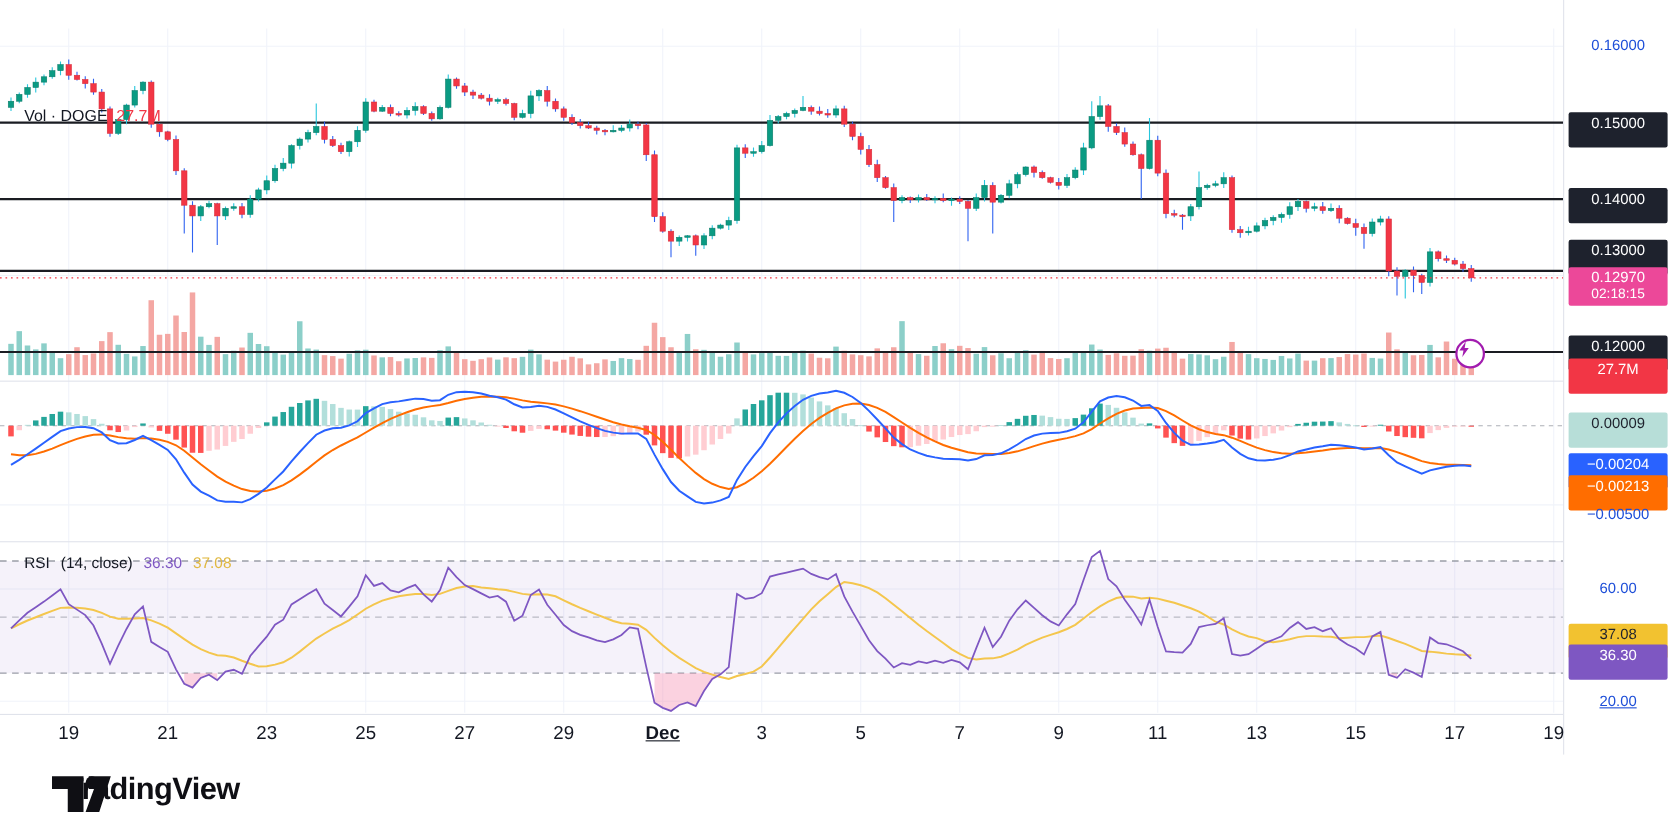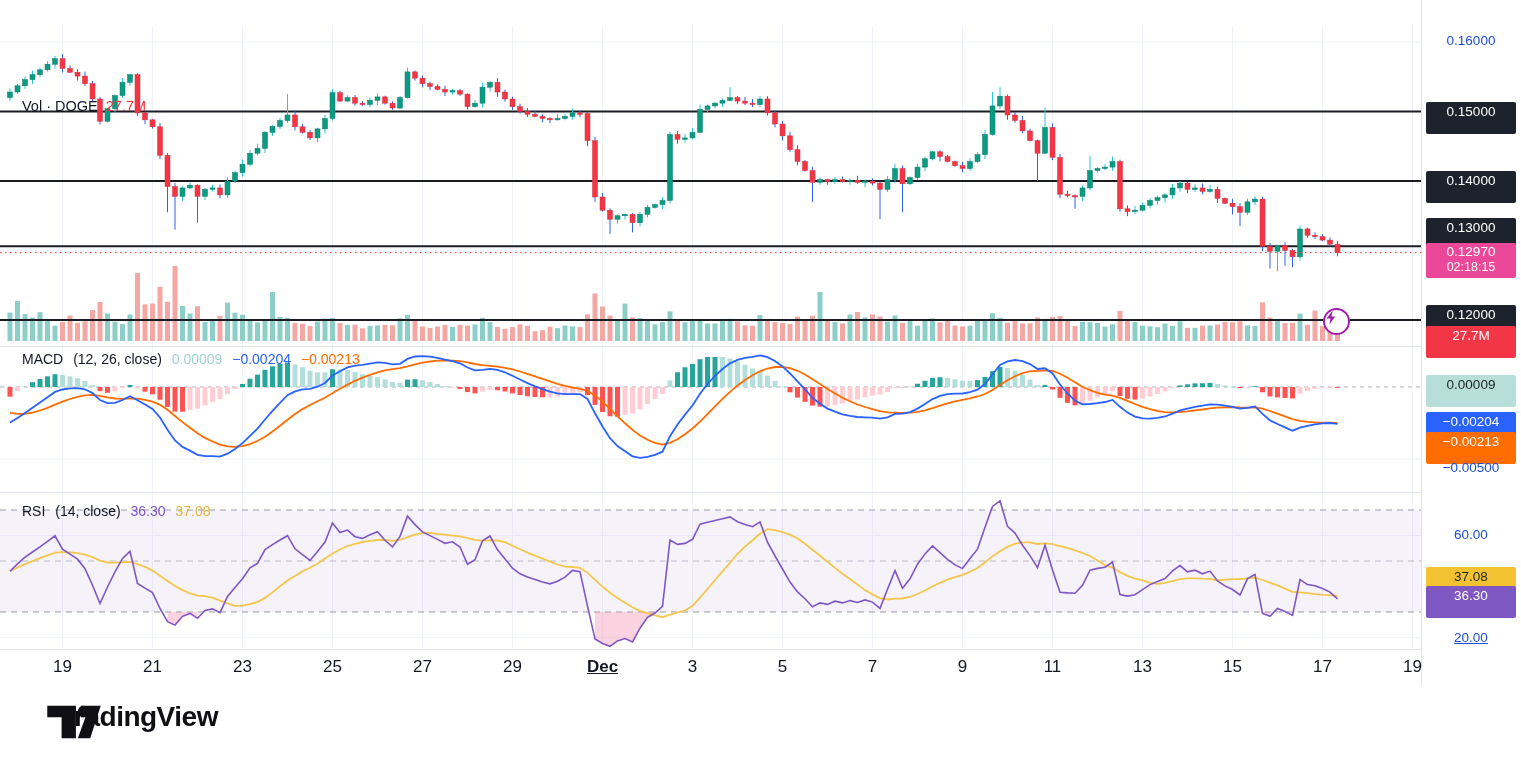--- a/index.html
+++ b/index.html
@@ -815,27 +815,20 @@
           <polyline points="10,571.2 17.5,563.9 25,557.1 32.5,552.0 40,546.9 47.5,541.3 55,535.8 62.5,549.2 70,554.2 77.5,559.2 85,568.7 92.5,585.2 100,603.5 107.5,587.0 115,571.8 122.5,558.4 130,551.3 137.5,583.5 145,588.1 152.5,592.6 160,608.5 167.5,621.6 175,625.1 182.5,616.3 190,613.4 197.5,618.3 205,610.5 212.5,608.9 220,612.6 227.5,596.4 235,587.4 242.5,578.8 250,567.9 257.5,563.4 265,549.5 272.5,544.7 280,540.0 287.5,535.7 295,548.8 302.5,554.6 310,560.4 317.5,551.5 325,542.1 332.5,523.0 340,532.6 347.5,530.1 355,536.7 362.5,538.4 370,534.7 377.5,531.7 385,540.3 392.5,546.9 400,536.4 407.5,516.1 415,524.6 422.5,531.9 430,535.6 437.5,539.4 445,543.3 452.5,541.8 460,547.0 467.5,564.3 475,559.7 482.5,540.9 490,536.0 497.5,549.8 505,558.9 512.5,568.2 520,573.8 527.5,577.1 535,579.5 542.5,582.1 550,583.8 557.5,581.2 565,577.2 572.5,570.4 580,571.6 587.5,606.2 595,638.9 602.5,643.5 610,646.3 617.5,640.9 625,638.6 632.5,641.9 640,628.2 647.5,617.3 655,613.0 662.5,606.4 670,540.0 677.5,544.4 685,543.4 692.5,539.3 700,524.2 707.5,522.2 715,520.5 722.5,518.7 730,516.9 737.5,521.7 745,524.6 752.5,526.7 760,521.9 767.5,542.2 775,556.0 782.5,569.0 790,582.1 797.5,591.9 805,598.7 812.5,606.8 820,602.9 827.5,604.4 835,601.2 842.5,602.9 850,600.6 857.5,602.5 865,599.9 872.5,602.1 880,608.4 887.5,589.2 895,570.7 902.5,588.3 910,578.8 917.5,564.2 925,553.9 932.5,545.9 940,552.7 947.5,559.3 955,564.9 962.5,568.6 970,558.5 977.5,549.2 985,527.3 992.5,506.4 1000,500.8 1007.5,526.4 1015,533.1 1022.5,545.2 1030,555.6 1037.5,567.7 1045,545.2 1052.5,570.0 1060,592.2 1067.5,592.9 1075,593.3 1082.5,585.4 1090,570.1 1097.5,568.4 1105,567.2 1112.5,562.1 1120,594.6 1127.5,596.1 1135,594.7 1142.5,589.7 1150,584.6 1157.5,581.6 1165,578.5 1172.5,570.9 1180,565.6 1187.5,571.8 1195,570.2 1202.5,573.8 1210,571.1 1217.5,581.0 1225,585.9 1232.5,589.5 1240,595.0 1247.5,578.6 1255,574.5 1262.5,613.5 1270,616.2 1277.5,608.4 1285,611.5 1292.5,615.4 1300,579.6 1307.5,584.6 1315,585.7 1322.5,588.6 1330,592.1 1337.5,598.9" fill="none" stroke="#7e57c2" stroke-width="1.6"></polyline>
         </g>
       </svg>
 </div>
 
 <div class="legend" style="top:78px;margin-top:20px;">
   <span>Vol · DOGE</span>
   <span class="v" style="color:#f23645;">27.7M</span>
 </div>
 
-<div class="mlegend" style="top:351px;">
-  <span style="margin-left:0;">MACD</span>
-  <span>(12, 26, close)</span>
-  <span style="color:#9fd4cc;">0.00009</span>
-  <span style="color:#2962ff;">−0.00204</span>
-  <span style="color:#ff6d00;">−0.00213</span>
-</div>
 
 <div class="mlegend" style="top:503px;">
   <span style="margin-left:0;">RSI</span>
   <span>(14, close)</span>
   <span style="color:#7e57c2;">36.30</span>
   <span style="color:#e0b840;">37.08</span>
 </div>
 
 <div class="sep-h" style="top:346px;"></div>
 <div class="sep-h" style="top:492px;"></div>

